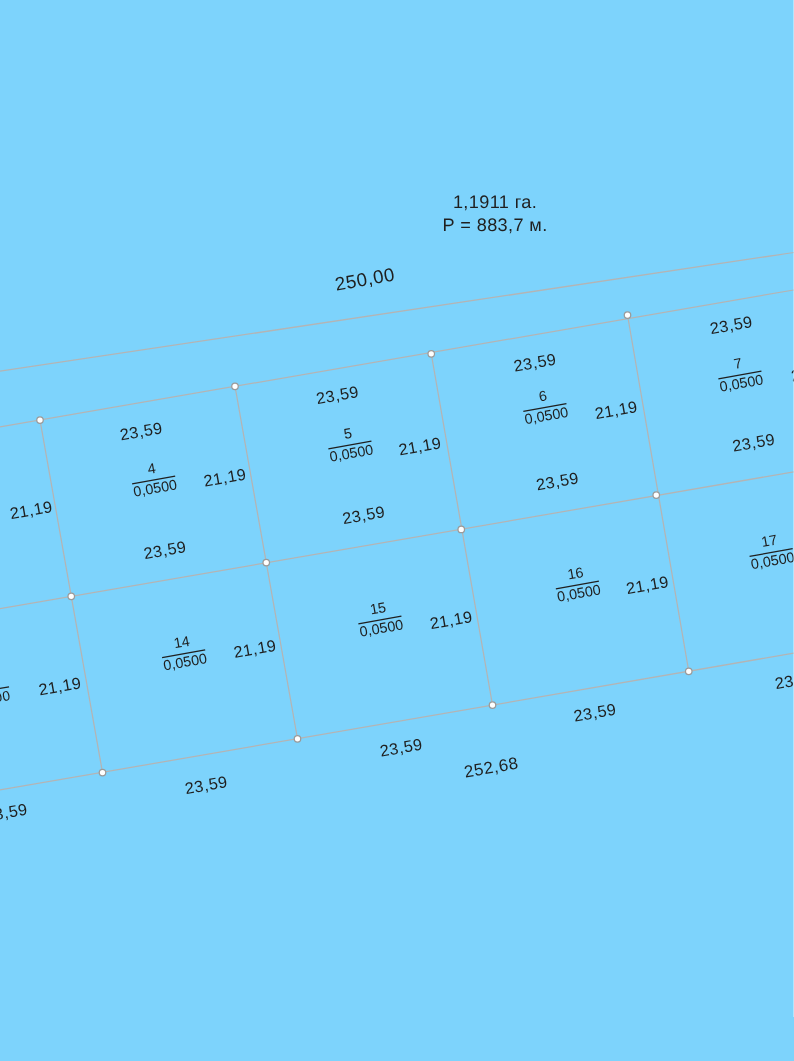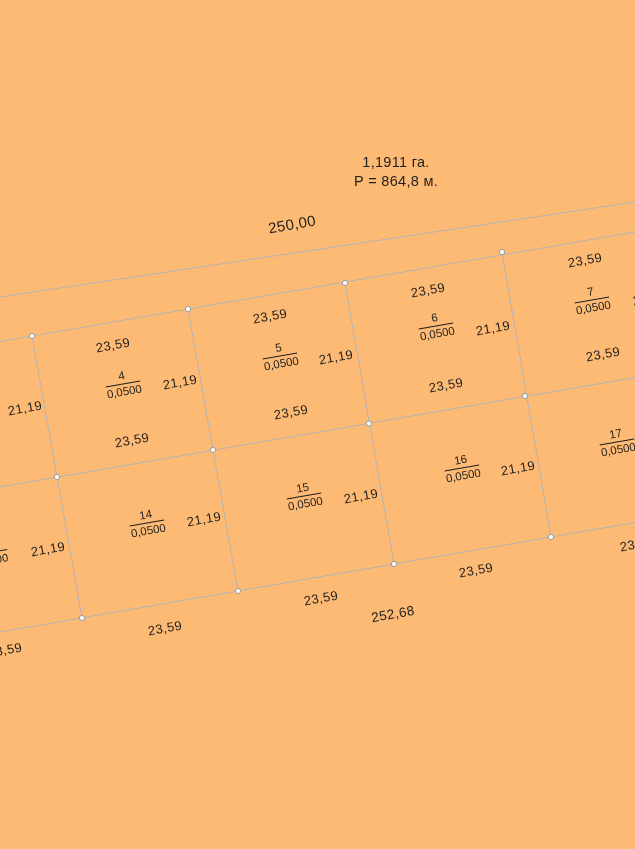--- a/index.html
+++ b/index.html
@@ -1,20 +1,20 @@
 <!DOCTYPE html>
 <html><head>
 <meta charset="utf-8">
 <style>
   html, body { margin: 0; padding: 0; background: #fff; }
   #plan {
     position: relative;
     width: 635px;
     height: 849px;
-    background: #fdba74;
+    background: #7dd3fc;
     overflow: hidden;
     font-family: "Liberation Sans", sans-serif;
     color: #1f1f1f;
   }
   #geometry { position: absolute; left: 0; top: 0; }
   .titles {
     position: absolute;
     left: 396px;
     top: 153px;
     transform: translateX(-50%);
@@ -82,21 +82,21 @@
       <circle cx="525" cy="396" r="2.6"></circle>
       <circle cx="82" cy="618" r="2.6"></circle>
       <circle cx="238" cy="591" r="2.6"></circle>
       <circle cx="394" cy="564" r="2.6"></circle>
       <circle cx="551" cy="537" r="2.6"></circle>
     </g>
   </svg>
 
   <div class="titles">
     <div>1,1911 га.</div>
-    <div>Р = 864,8 м.</div>
+    <div>Р = 883,7 м.</div>
   </div>
 
   <div id="labels-layer">
       <div class="dim xl" style="left: 292px; top: 224px;">250,00</div>
       <div class="dim big" style="left: 393px; top: 614px;">252,68</div>
       <div class="dim" style="left: 113px; top: 345px;">23,59</div>
       <div class="dim" style="left: 180px; top: 382px;">21,19</div>
       <div class="dim" style="left: 132px; top: 440px;">23,59</div>
       <div class="dim" style="left: 270px; top: 316px;">23,59</div>
       <div class="dim" style="left: 336px; top: 357px;">21,19</div>

